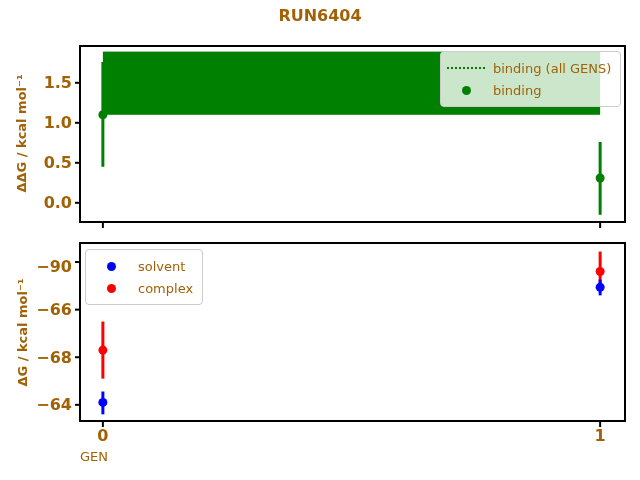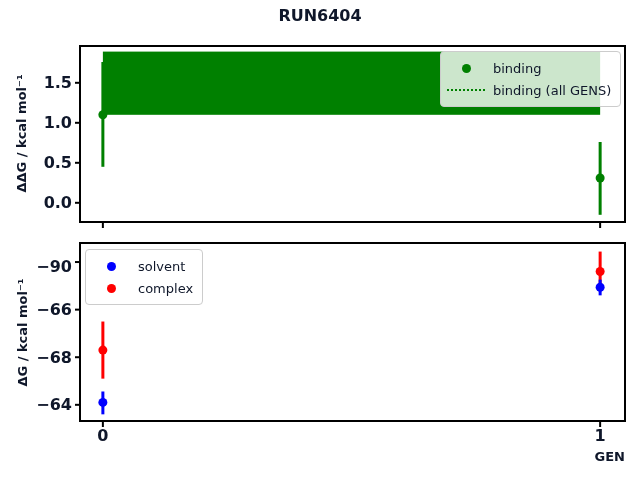--- a/index.html
+++ b/index.html
@@ -1,30 +1,30 @@
 <!DOCTYPE html>
 <html><head>
 <meta charset="utf-8">
 <style>
   html,body{margin:0;padding:0;background:#fff;}
   #fig{
     position:relative;width:640px;height:480px;background:#fff;overflow:hidden;
-    font-family:"DejaVu Sans","Liberation Sans",sans-serif;color:#0f172a;
+    font-family:"DejaVu Sans","Liberation Sans",sans-serif;color:#a16207;
   }
   .fig-title{
     position:absolute;left:0;top:6px;width:640px;text-align:center;
     font-size:16px;font-weight:bold;
   }
   #plot-svg{position:absolute;left:0;top:0;}
   .ylab{
     position:absolute;font-size:13px;font-weight:bold;white-space:nowrap;
     transform:rotate(-90deg);transform-origin:center center;text-align:center;
   }
   .xlab{
-    position:absolute;font-size:13px;font-weight:bold;text-align:right;
+    position:absolute;font-size:13px;font-weight:normal;text-align:left;
   }
   .tick-label{
     position:absolute;font-size:16px;font-weight:bold;line-height:15px;height:15px;
   }
   .tick-label.y{width:44px;text-align:right;}
   .tick-label.x{width:24px;text-align:center;}
   .legend{
     position:absolute;background:rgba(255,255,255,0.8);border:1px solid #cccccc;
     border-radius:4px;padding:5px 9px 5px 6px;z-index:5;
   }
@@ -73,29 +73,29 @@
       <line x1="600.1368613138686" x2="600.1368613138686" y1="422" y2="427" stroke="#000000" stroke-width="2"></line>
     </svg>
 
   <div class="ylab" style="left:-59px;top:126px;width:160px;">ΔΔG / kcal mol⁻¹</div>
   <div class="ylab" style="left:-53px;top:325px;width:150px;">ΔG / kcal mol⁻¹</div>
   <div class="xlab" style="left:80px;top:449px;width:545px;">GEN</div>
 
   <div class="legend" style="left:440px;top:51px;">
     <div class="legend-row">
       <span class="legend-sample">
+        <span class="sample-dotted" style="border-top-color: rgb(0, 128, 0);"></span>
+      </span>
+      <span class="legend-label">binding (all GENS)</span>
+    </div>
+    <div class="legend-row">
+      <span class="legend-sample">
         <span class="sample-dot" style="background: rgb(0, 128, 0);"></span>
       </span>
       <span class="legend-label">binding</span>
-    </div>
-    <div class="legend-row">
-      <span class="legend-sample">
-        <span class="sample-dotted" style="border-top-color: rgb(0, 128, 0);"></span>
-      </span>
-      <span class="legend-label">binding (all GENS)</span>
     </div>
   </div>
 
   <div class="legend" style="left:85px;top:249px;">
     <div class="legend-row">
       <span class="legend-sample">
         <span class="sample-dot" style="background: rgb(0, 0, 255);"></span>
       </span>
       <span class="legend-label">solvent</span>
     </div>

